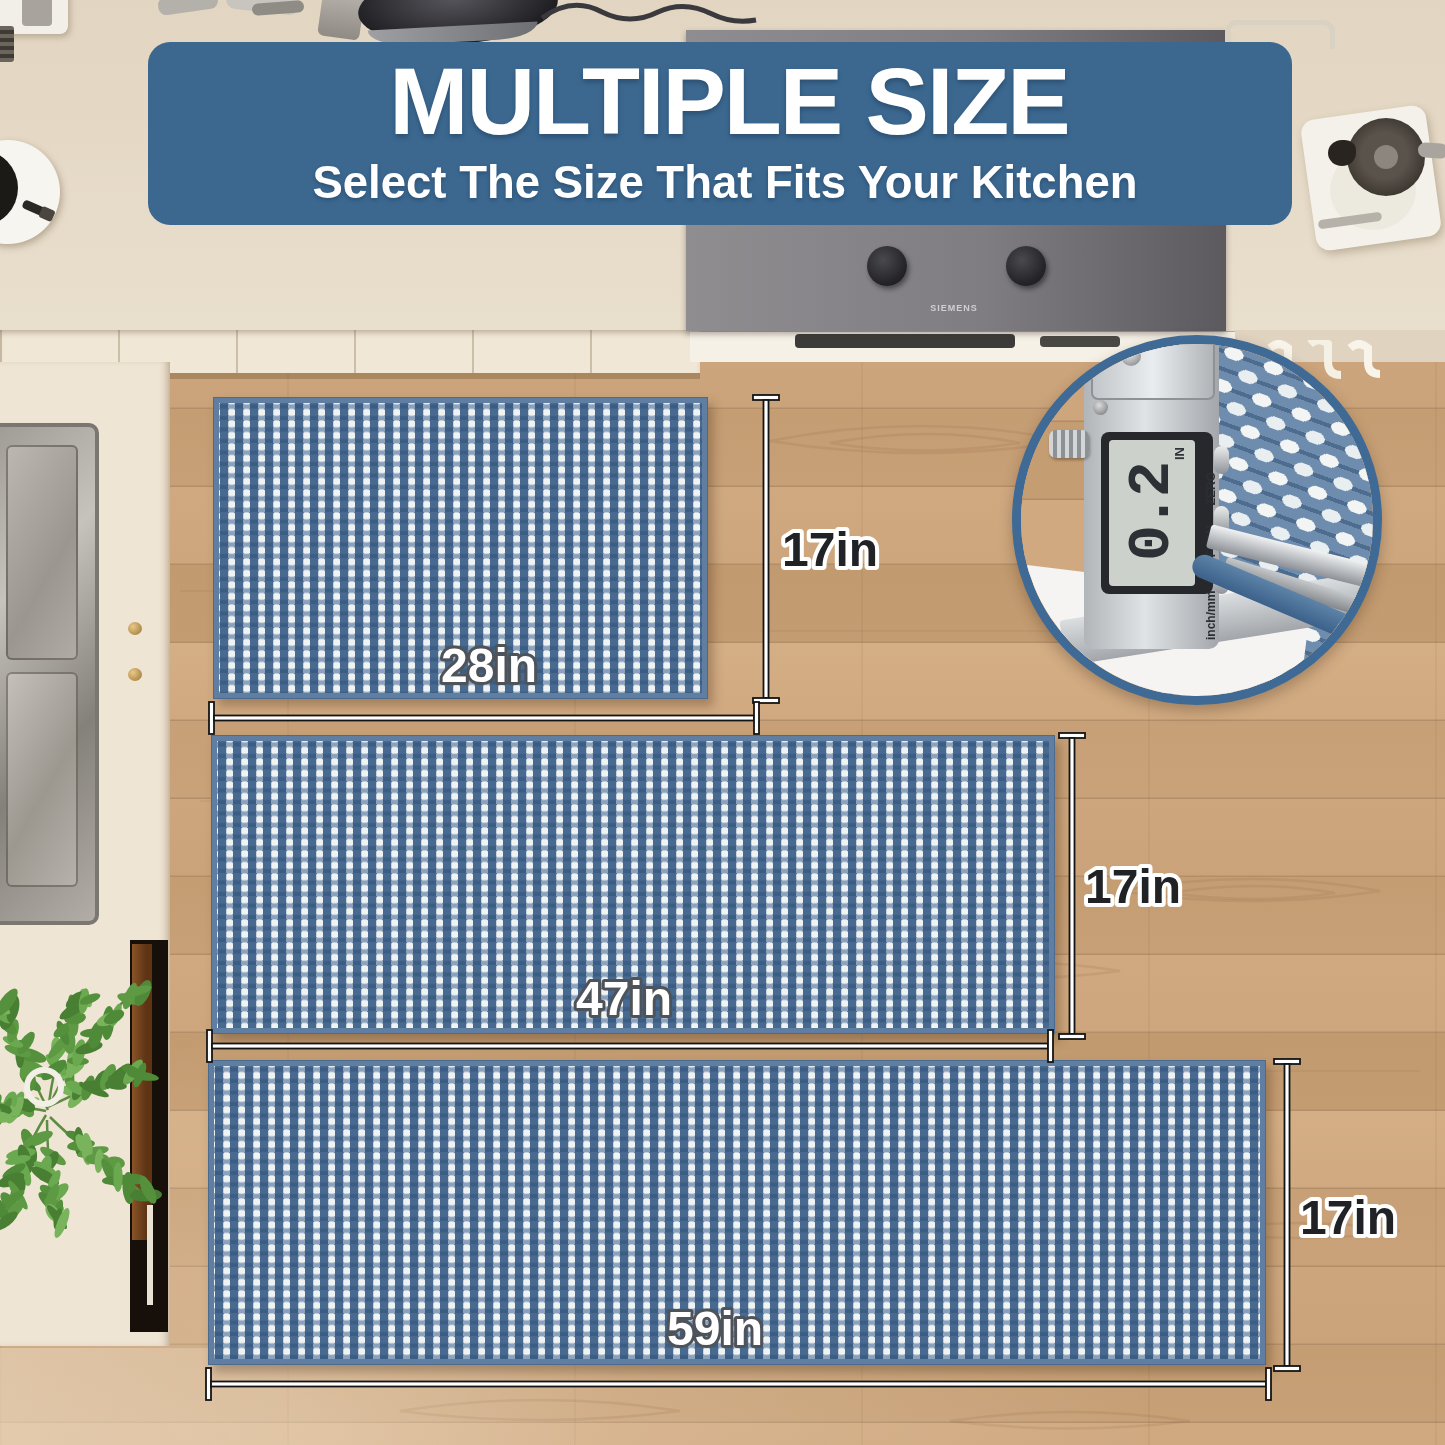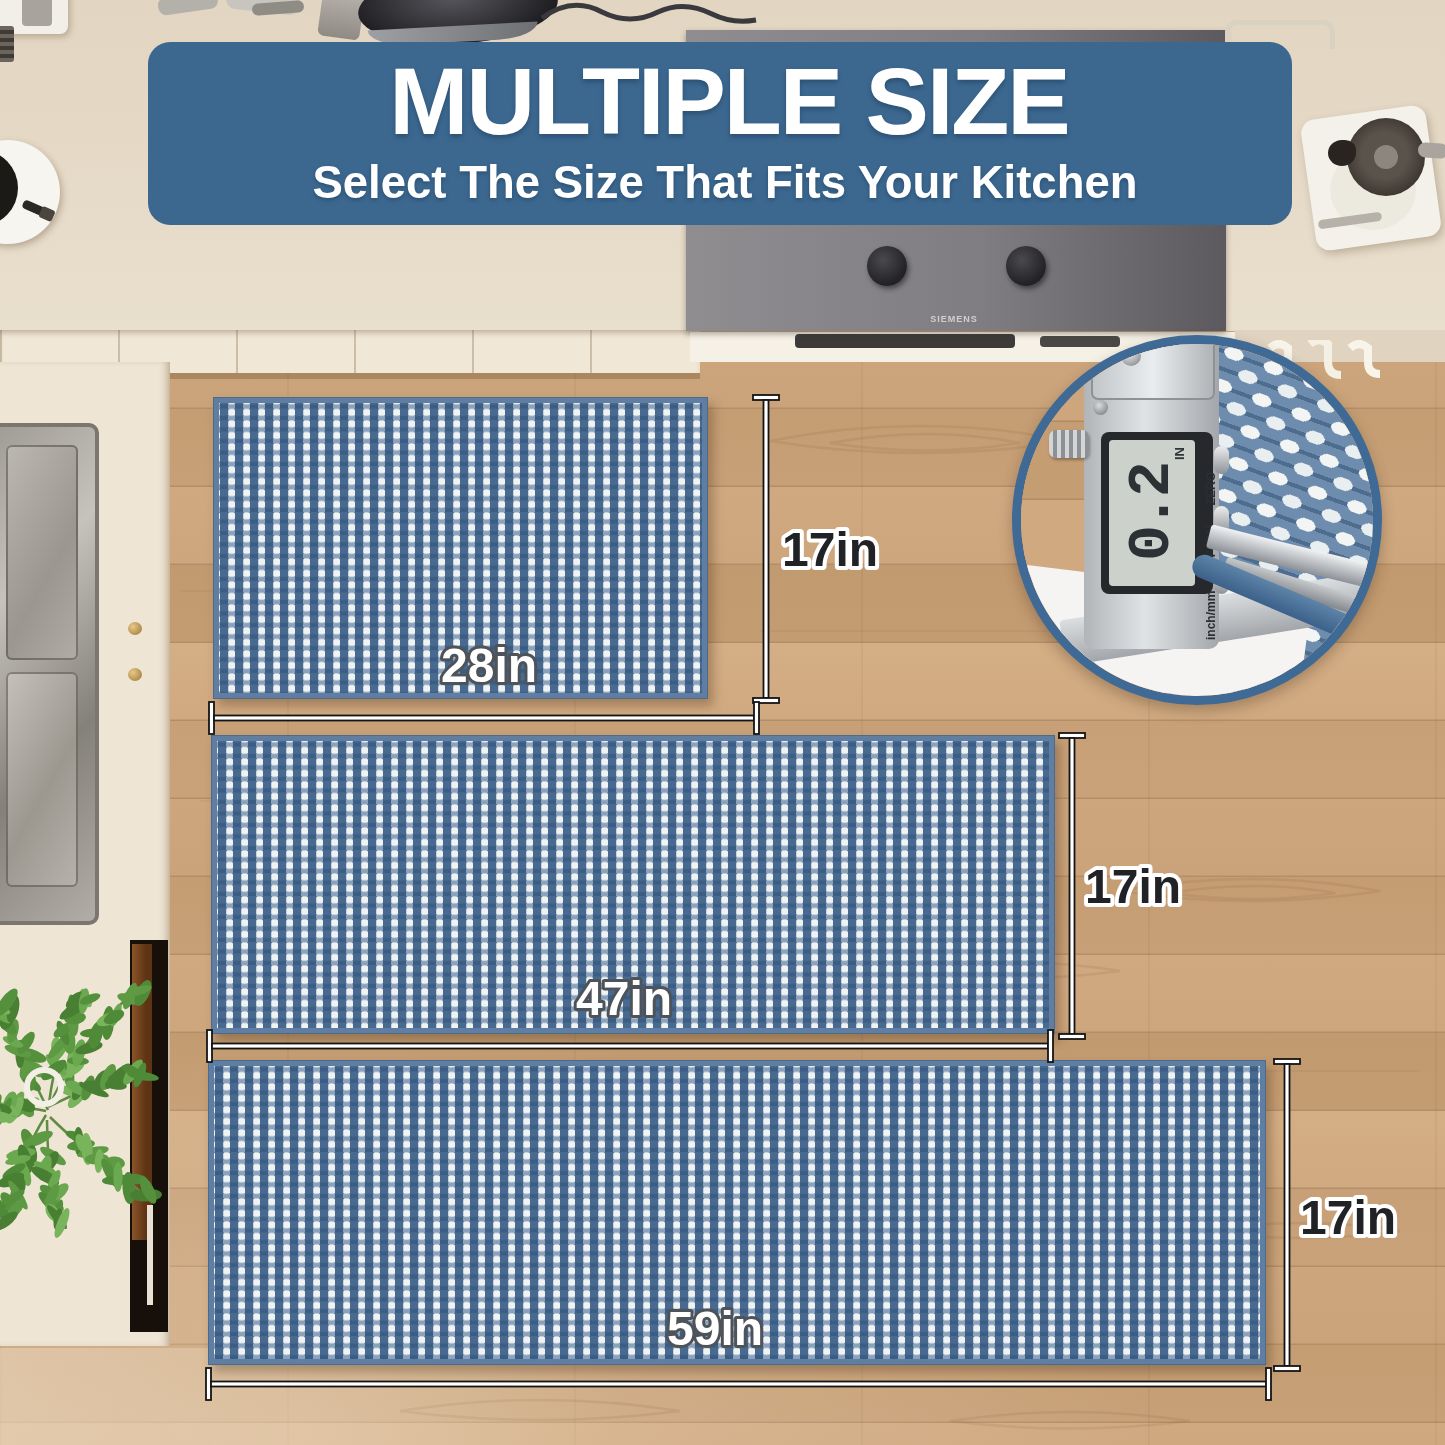--- a/index.html
+++ b/index.html
@@ -85,21 +85,21 @@
   <div class="abs" style="left:132px;top:944px;width:20px;height:296px;background:linear-gradient(90deg,#8a5428,#5e3414 70%);"></div>
 
   <div class="abs" style="left:147px;top:1205px;width:6px;height:100px;background:#e9e2d4;"></div>
 
   <div class="abs" style="left:686px;top:30px;width:540px;height:301px;background:linear-gradient(90deg,#8f8d90 0%,#7f7d82 55%,#5c5a5f 100%);box-shadow:0 3px 6px rgba(60,50,40,0.4);"></div>
 
   <div class="abs" style="left:867px;top:246px;width:40px;height:40px;border-radius:50%;background:radial-gradient(circle at 40% 35%,#4a4a4e,#222226 70%);box-shadow:2px 3px 5px rgba(0,0,0,0.45);"></div>
 
   <div class="abs" style="left:1006px;top:246px;width:40px;height:40px;border-radius:50%;background:radial-gradient(circle at 40% 35%,#4a4a4e,#222226 70%);box-shadow:2px 3px 5px rgba(0,0,0,0.45);"></div>
 
-  <div class="abs" style="left:874px;top:303px;width:160px;text-align:center;font-size:9px;letter-spacing:1px;color:#cfcfcf;font-weight:bold;margin-top:11px;">SIEMENS</div>
+  <div class="abs" style="left:874px;top:303px;width:160px;text-align:center;font-size:9px;letter-spacing:1px;color:#cfcfcf;font-weight:bold;">SIEMENS</div>
 
   <div class="abs" style="left:-10px;top:-14px;width:78px;height:48px;background:#f2efe8;border-radius:8px;box-shadow:2px 3px 6px rgba(90,70,40,0.3);"></div>
 
   <div class="abs" style="left:22px;top:-10px;width:30px;height:36px;background:#a8a49d;border-radius:4px;"></div>
 
   <div class="abs" style="left:-6px;top:26px;width:20px;height:36px;background:repeating-linear-gradient(0deg,#6b655d 0 4px,#3f3a33 4px 8px);border-radius:3px;"></div>
 
   <div class="abs" style="left:-44px;top:140px;width:104px;height:104px;border-radius:50%;background:#f7f5f0;box-shadow:2px 3px 7px rgba(90,70,40,0.35);"></div>
 
   <div class="abs" style="left:-56px;top:150px;width:74px;height:76px;border-radius:50%;background:#1c1a17;"></div>

